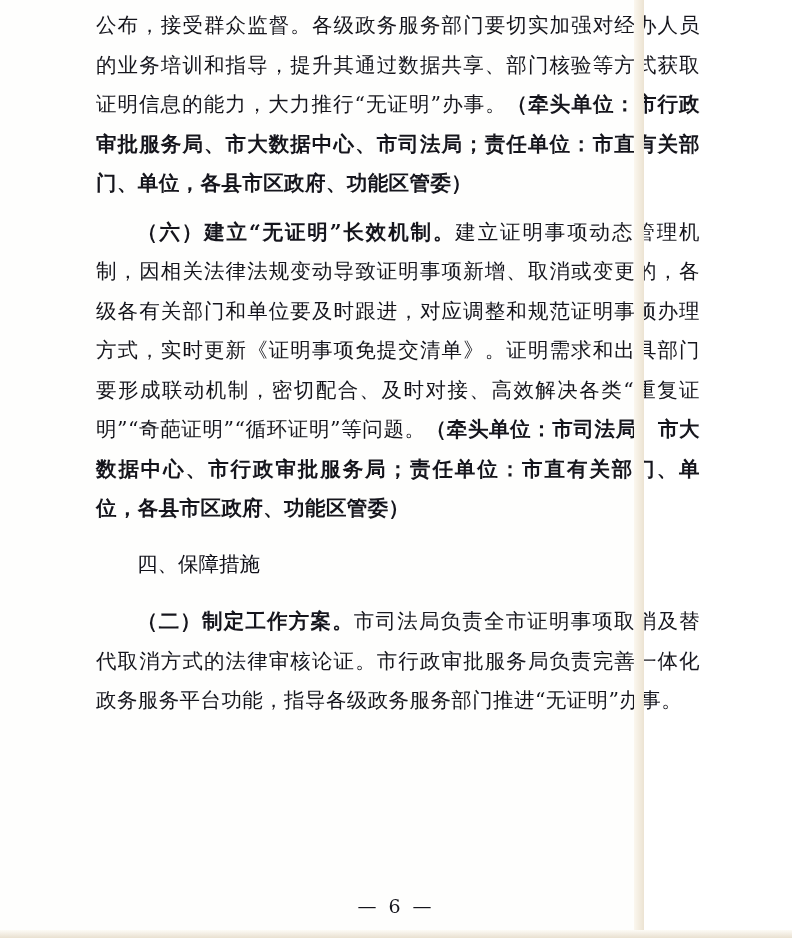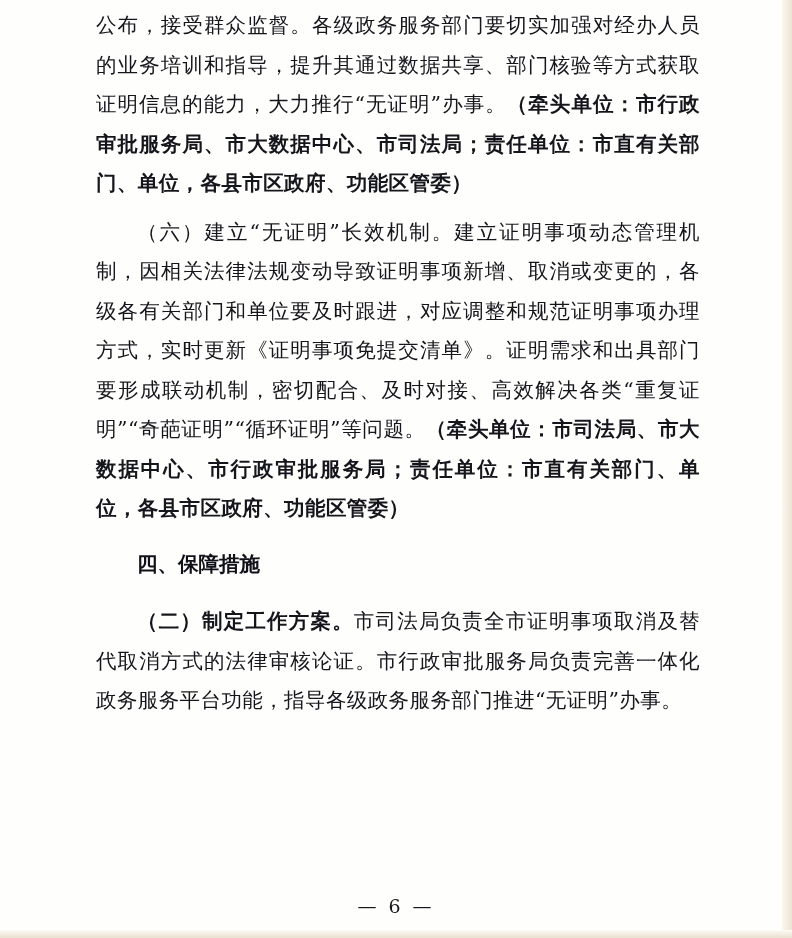--- a/index.html
+++ b/index.html
@@ -11,21 +11,21 @@
     width: 792px;
     height: 938px;
     font-family: "DejaVu Serif", "Liberation Serif", serif;
     color: #13131a;
     position: relative;
     overflow: hidden;
   }
   .page {
     position: absolute;
     left: 0; top: 0;
-    width: 792px;
+    width: 644px;
     height: 938px;
     background: #fefefd;
   }
   .page-edge-right {
     position: absolute;
     right: 0; top: 0;
     width: 10px; height: 938px;
     background: linear-gradient(to right, #fbf7ef, #ece3d2);
   }
   .page-edge-bottom {
@@ -47,21 +47,21 @@
     letter-spacing: 0.4px;
     text-align: justify;
     text-justify: inter-character;
     font-weight: 500;
     color: #15151c;
   }
   p.indent {
     text-indent: 41px;
   }
   p.heading {
-    font-weight: 700;
+    font-weight: 400;
     text-indent: 41px;
     font-size: 20.5px;
     line-height: 39.5px;
     margin: 0;
     color: #101018;
   }
   .spacer-sm { height: 9px; }
   .spacer-md { height: 16px; }
   .footer {
     position: absolute;
@@ -78,21 +78,21 @@
 </head>
 <body>
 
 <div class="page">
   <div class="content">
 
     <p class="para"><span>公布，接受群众监督。各级政务服务部门要切实加强对经办人员的业务培训和指导，提升其通过数据共享、部门核验等方式获取证明信息的能力，大力推行“无证明”办事。</span><span class="bold-run" style="font-weight:700">（牵头单位：市行政审批服务局、市大数据中心、市司法局；责任单位：市直有关部门、单位，各县市区政府、功能区管委）</span></p>
 
     <div class="spacer-sm"></div>
 
-    <p class="para indent"><span class="bold-run" style="font-weight:400">（六）建立“无证明”长效机制。</span><span>建立证明事项动态管理机制，因相关法律法规变动导致证明事项新增、取消或变更的，各级各有关部门和单位要及时跟进，对应调整和规范证明事项办理方式，实时更新《证明事项免提交清单》。证明需求和出具部门要形成联动机制，密切配合、及时对接、高效解决各类“重复证明”“奇葩证明”“循环证明”等问题。</span><span class="bold-run" style="font-weight:700">（牵头单位：市司法局、市大数据中心、市行政审批服务局；责任单位：市直有关部门、单位，各县市区政府、功能区管委）</span></p>
+    <p class="para indent"><span class="bold-run" style="font-weight:700">（六）建立“无证明”长效机制。</span><span>建立证明事项动态管理机制，因相关法律法规变动导致证明事项新增、取消或变更的，各级各有关部门和单位要及时跟进，对应调整和规范证明事项办理方式，实时更新《证明事项免提交清单》。证明需求和出具部门要形成联动机制，密切配合、及时对接、高效解决各类“重复证明”“奇葩证明”“循环证明”等问题。</span><span class="bold-run" style="font-weight:700">（牵头单位：市司法局、市大数据中心、市行政审批服务局；责任单位：市直有关部门、单位，各县市区政府、功能区管委）</span></p>
 
     <div class="spacer-md"></div>
 
     <p class="heading">四、保障措施</p>
 
     <div class="spacer-sm"></div>
 
 
     <div class="spacer-sm"></div>
 

